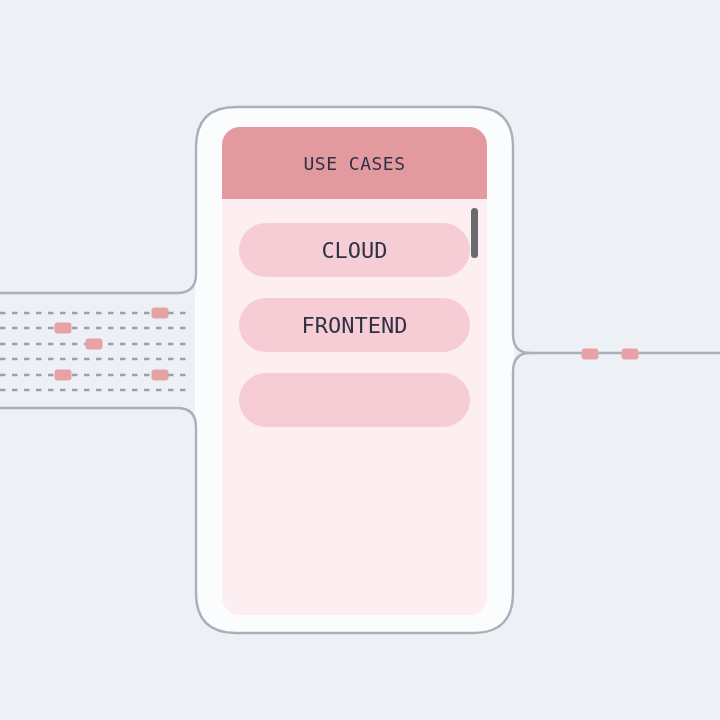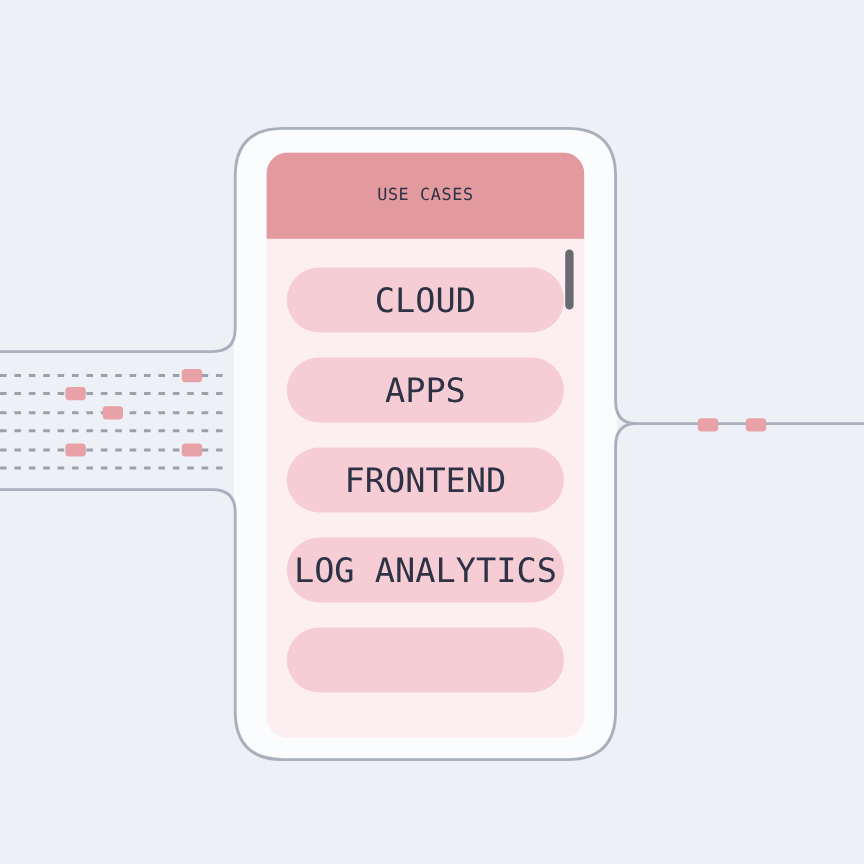--- a/index.html
+++ b/index.html
@@ -50,39 +50,39 @@
     z-index: 3;
   }
   .card-header {
     height: 72px;
     background: var(--header_bg, #e29a9f);
     display: flex;
     align-items: center;
     justify-content: center;
   }
   .card-header span {
-    font-size: 14px;
+    font-size: 18px;
     color: var(--text, #2d3245);
     letter-spacing: 0.5px;
   }
   .item-list {
     display: flex;
     flex-direction: column;
     row-gap: 21px;
     padding: 24px 17px 0 17px;
   }
   .use-case-item {
     height: 54px;
     flex: 0 0 54px;
     border-radius: 27px;
     background: var(--item_bg, #f6cdd4);
     display: flex;
     align-items: center;
     justify-content: center;
-    font-size: 28px;
+    font-size: 22px;
     color: var(--text, #2d3245);
     cursor: pointer;
   }
   .scroll-thumb {
     position: absolute;
     right: 9px;
     top: 81px;
     width: 7px;
     height: 50px;
     border-radius: 4px;
@@ -118,21 +118,19 @@
         <rect x="621.5" y="348.5" width="17" height="11" rx="3" fill="#e7a1a7"></rect>
       </g>
   </svg>
 
   <div class="card">
     <div class="card-header">
       <span>USE CASES</span>
     </div>
     <div class="item-list" id="item-list">
         <div class="use-case-item">CLOUD</div>
-        <div class="use-case-item">APPS</div>
         <div class="use-case-item">FRONTEND</div>
-        <div class="use-case-item">LOG ANALYTICS</div>
         <div class="use-case-item"></div>
       </div>
     <div class="scroll-thumb"></div>
   </div>
 
 </div>
 
 </body></html>

